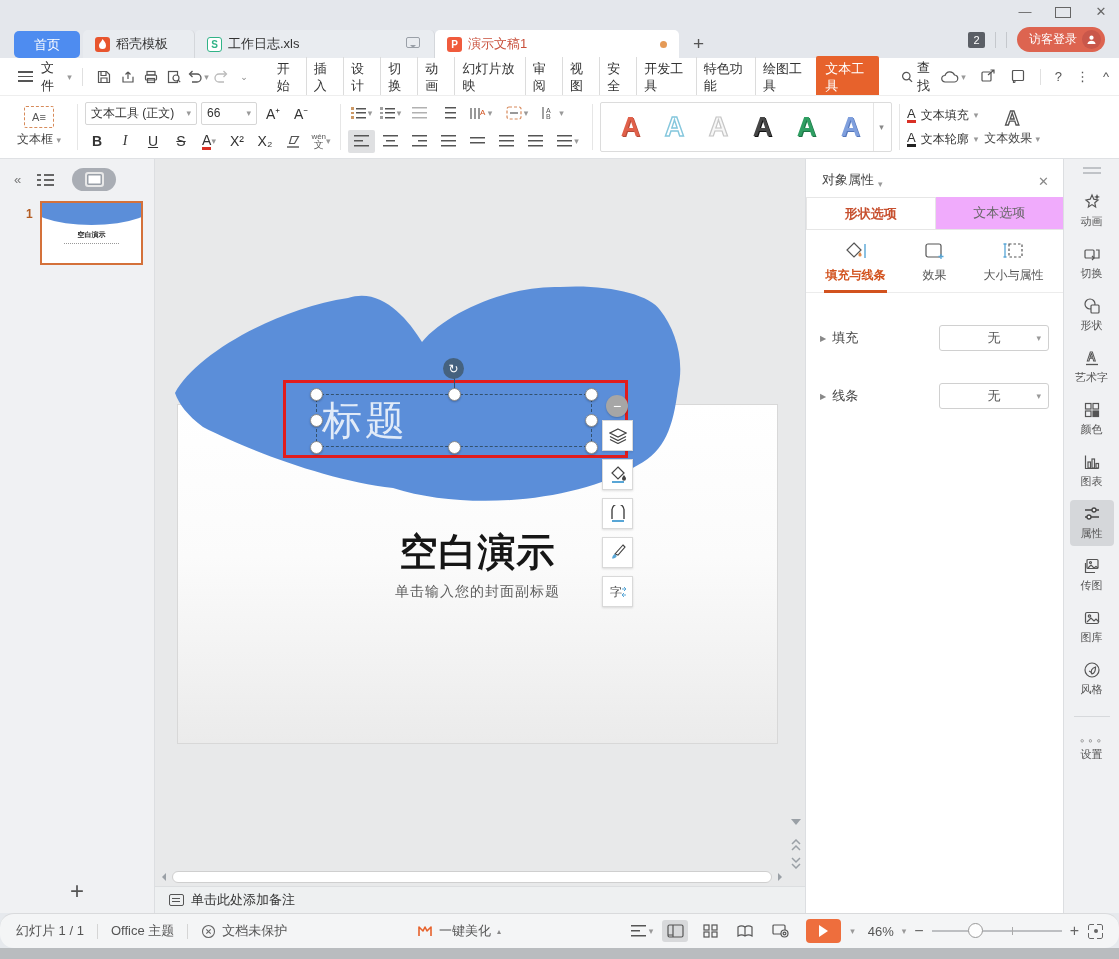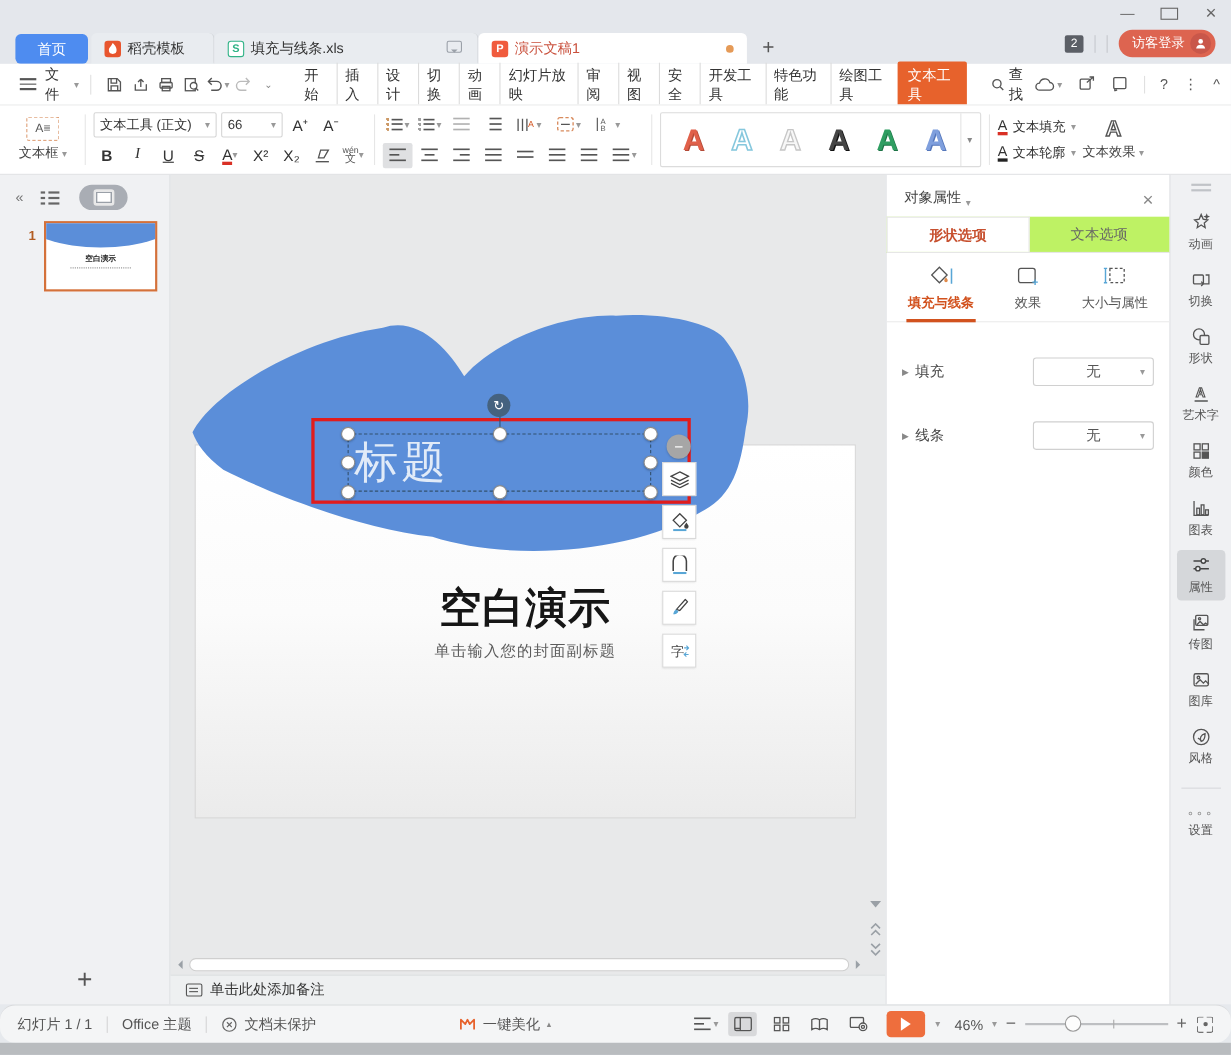--- a/index.html
+++ b/index.html
@@ -134,21 +134,21 @@
   .harrow.r { border-left-color:#9aa0a6; }
   .hthumb { flex:1; height:12px; background:#fff; border:1px solid #cfcfcf; border-radius:7px; margin:0 6px; }
   .notesbar { position:absolute; left:0; bottom:0; width:650px; height:27px; background:#eef0f1; border-top:1px solid #dcdee0; display:flex; align-items:center; padding:0 14px; gap:7px; color:#333; font-size:13px; }
   .note-ic { width:15px; height:12px; border:1.3px solid #555; border-radius:2px; position:relative; }
   .note-ic:before { content:""; position:absolute; left:2px; top:2.5px; width:8px; height:1.2px; background:#555; box-shadow:0 3px 0 #555; }
 
   
   .props { width:258px; background:#fff; border-left:1px solid #dcdee1; position:relative; font-size:13px; }
   .props-head { display:flex; align-items:flex-end; padding:12px 14px 8px 16px; color:#444; }
   .props-close { margin-left:auto; color:#888; font-size:13px; }
-  .ptabs { display:flex; height:33px; background:#bef264; border-bottom:1px solid #e6e6e6; }
+  .ptabs { display:flex; height:33px; background:#f0abfc; border-bottom:1px solid #e6e6e6; }
   .ptab { flex:1; display:flex; align-items:center; justify-content:center; color:#666; }
   .ptab.on { background:#fff; border:1px solid #e6e6e6; border-bottom:none; color:#c7502f; font-weight:bold; }
   .subtabs { display:flex; padding:10px 10px 0 10px; border-bottom:1px solid #ececec; }
   .subtab { flex:1; display:flex; flex-direction:column; align-items:center; gap:5px; padding-bottom:8px; color:#555; font-size:12px; position:relative; }
   .subtab.on { color:#d2521e; font-weight:bold; }
   .subtab.on:after { content:""; position:absolute; bottom:-1px; left:8px; right:8px; height:3px; background:#d2521e; }
   .prop-row { display:flex; align-items:center; padding:0 14px; margin-top:32px; }
   .tri { font-size:8px; color:#888; margin-right:6px; }
   .prop-dd { margin-left:auto; width:110px; height:26px; border:1px solid #d0d0d0; border-radius:3px; display:flex; align-items:center; justify-content:center; position:relative; color:#555; }
   .prop-dd .caret { position:absolute; right:7px; }
@@ -198,21 +198,21 @@
     <div class="tab" style="width:112px">
       <span class="tabicon ico-docer">
         <svg width="9" height="11" viewBox="0 0 9 11">
             <path d="M4.5 0C6 2 8 3.5 8 6.5A3.5 3.5 0 0 1 1 6.5C1 4 3.5 3 4.5 0z" fill="#fff"></path>
           </svg>
       </span>
       <span>稻壳模板</span>
     </div>
     <div class="tab sheet-tab">
       <span class="tabicon ico-sheet">S</span>
-      <span>填充与线条.xls</span>
+      <span>工作日志.xls</span>
       <span class="tab-msg"></span>
     </div>
     <div class="tab active-doc">
       <span class="tabicon ico-ppt">P</span>
       <span>演示文稿1</span>
       <span class="tab-dot"></span>
     </div>
     <div class="newtab">+</div>
   </div>
   <div class="tb-right">

